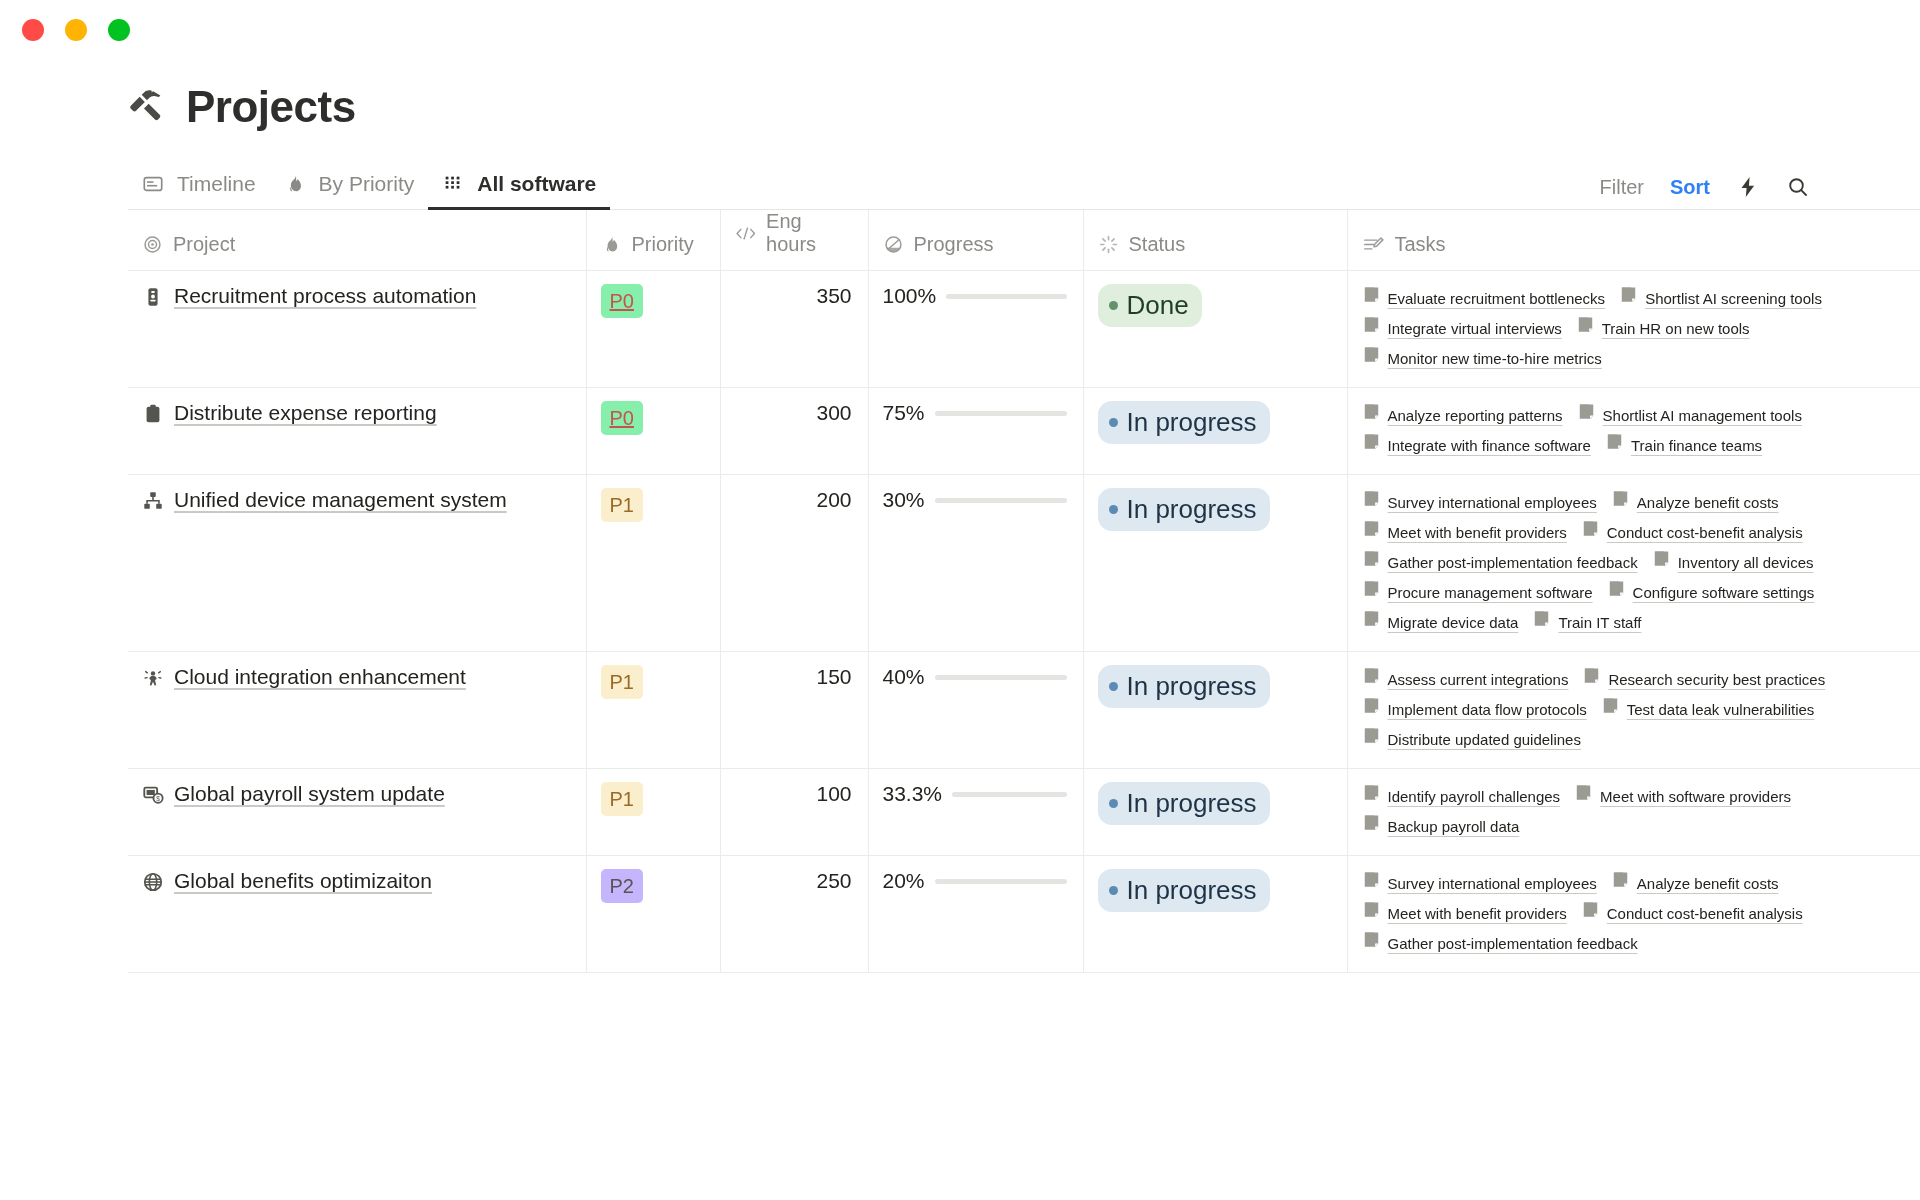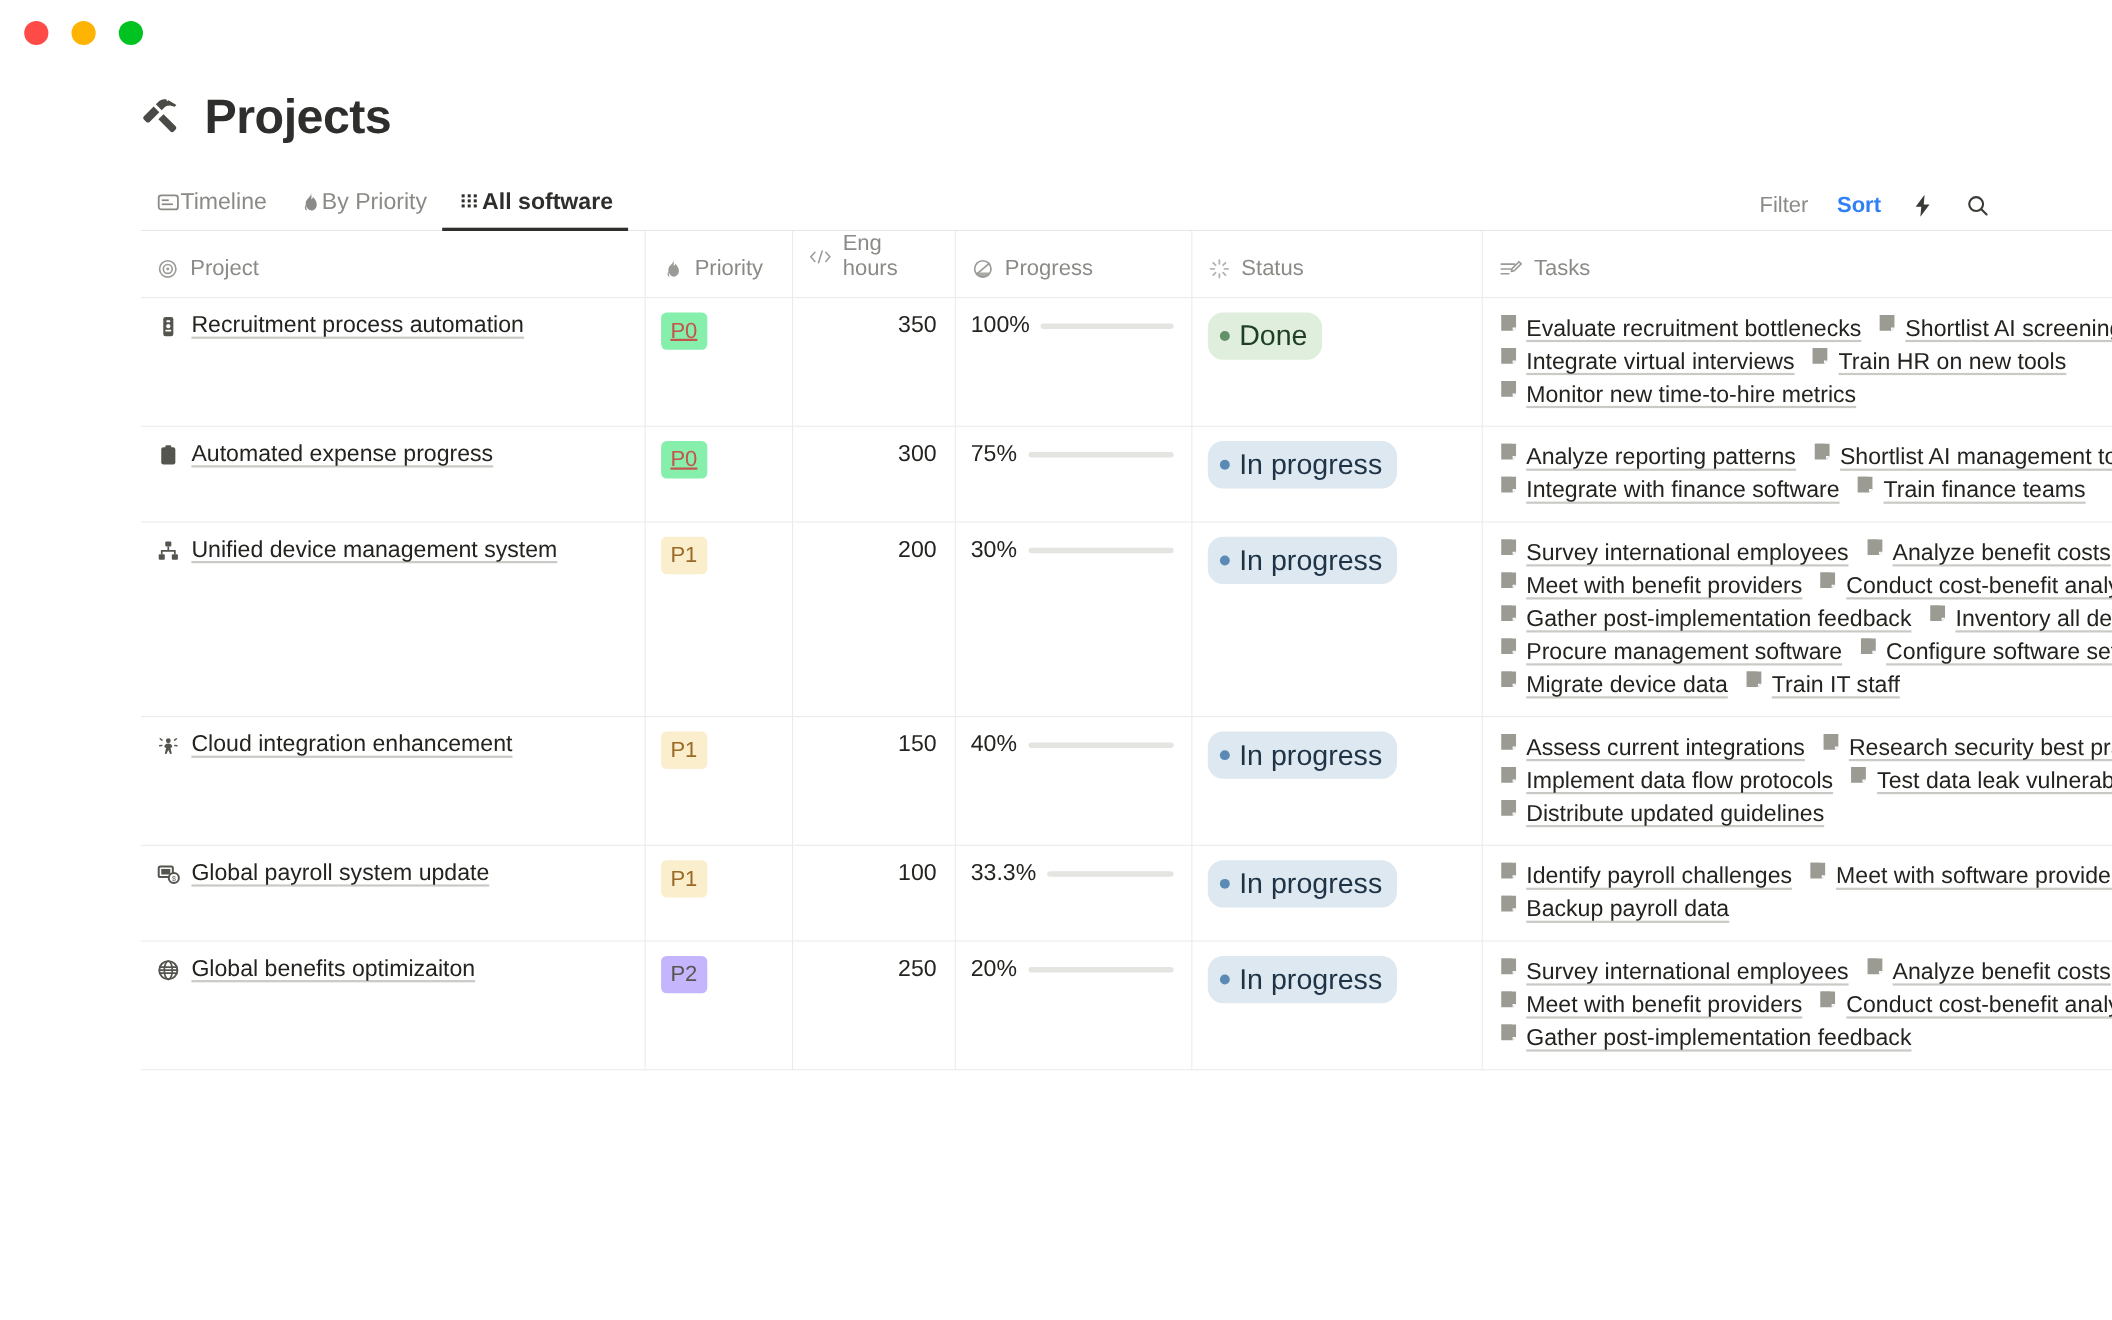--- a/index.html
+++ b/index.html
@@ -27,21 +27,21 @@
 
   
   .tabbar {
     margin-top: 26px; height: 52px;
     display: flex; align-items: flex-end; justify-content: space-between;
     padding-right: 110px;
     border-bottom: 1px solid #e6e6e4;
   }
   .tabs { display: flex; align-items: flex-end; gap: 0; }
   .tab {
-    display: flex; align-items: center; gap: 0;
+    display: flex; align-items: center; gap: 13px;
     padding: 0 14px 11px 14px;
     font-size: 21px; color: #8a8a86; cursor: pointer;
     border-bottom: 3px solid transparent;
     margin-bottom: -1px;
   }
   .tab.active { color: #2e2e2c; font-weight: bold; border-bottom-color: #2e2e2c; }
   .tab svg { flex: none; }
 
   .tools { display: flex; align-items: center; gap: 26px; padding-bottom: 10px; }
   .tool-text { font-size: 20px; color: #8a8a86; cursor: pointer; }
@@ -112,21 +112,21 @@
   .status.inprogress .sdot { background: #5b8bb5; }
 
   
   td.tasks { padding-left: 14px; padding-right: 0; overflow: hidden; white-space: nowrap; }
   .task-line { white-space: nowrap; line-height: 30px; }
   .task {
     display: inline-flex; align-items: center; gap: 7px;
     margin-right: 14px; vertical-align: top;
   }
   .task-label {
-    font-size: 21px; color: #23231f;
+    font-size: 15px; color: #23231f;
     text-decoration: underline; text-decoration-color: #c9c9c5;
     text-underline-offset: 4px; cursor: pointer; white-space: nowrap;
   }
   .task-icon { flex: none; }
 </style>
 </head>
 <body>
 
 <div class="titlebar">
   <div class="dots">
@@ -364,21 +364,21 @@
         </tr>
         <tr>
     <td>
       <div class="proj">
         <span class="proj-icon">
           <svg width="22" height="22" viewBox="0 0 24 24">
                   <rect x="5" y="4" width="14" height="17" rx="2.2" fill="#55554f"></rect>
                   <rect x="9" y="2" width="6" height="4" rx="1.4" fill="#55554f"></rect>
                 </svg>
         </span>
-        <span class="proj-name">Automated expense progress</span>
+        <span class="proj-name">Distribute expense reporting</span>
       </div>
     </td>
     <td>
       <span class="pri p0">P0</span>
     </td>
     <td class="hours">300</td>
     <td>
       <div class="prog-wrap">
         <span class="prog-label">75%</span>
         <span class="prog-track">

